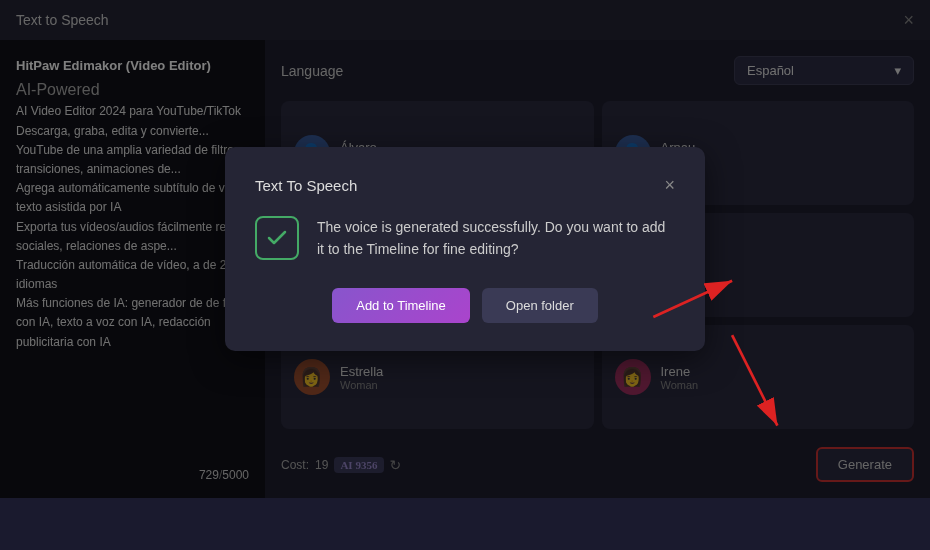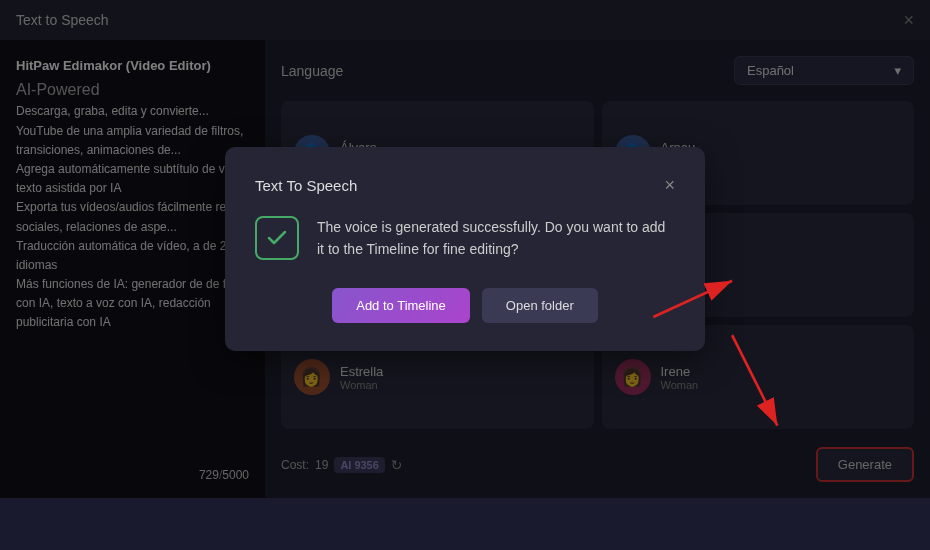--- a/index.html
+++ b/index.html
@@ -198,20 +198,21 @@
     .ai-badge {
       background: #3a3a5a;
       color: #9988cc;
       border-radius: 4px;
       padding: 2px 6px;
       font-size: 11px;
       font-weight: bold;
       display: flex;
       align-items: center;
       gap: 3px;
+      font-family: Liberation Serif, serif;
     }
     .refresh-icon { cursor: pointer; color: #888; font-size: 14px; }
 
     .generate-btn {
       background: #2a2a40;
       border: 2px solid #cc3333;
       border-radius: 6px;
       color: #ccc;
       padding: 8px 20px;
       font-size: 13px;
@@ -326,20 +327,21 @@
     <span class="title-bar-title">Text to Speech</span>
     <button class="title-bar-close">×</button>
   </div>
 
   <div class="content-area">
 
     <div class="left-panel">
       <div class="left-panel-text">
         <div class="brand">HitPaw Edimakor (Video Editor)</div>
         <div class="sub">AI-Powered</div>
+        <div>AI Video Editor 2024 para YouTube/TikTok</div>
         <div>Descarga, graba, edita y convierte...</div>
         <div>YouTube de una amplia variedad de filtros, transiciones, animaciones de...</div>
         <div>Agrega automáticamente subtítulo de voz a texto asistida por IA</div>
         <div>Exporta tus vídeos/audios fácilmente redes sociales, relaciones de aspe...</div>
         <div>Traducción automática de vídeo, a de 20 idiomas</div>
         <div>Más funciones de IA: generador de de fotos con IA, texto a voz con IA, redacción publicitaria con IA</div>
       </div>
       <div class="char-count">
         <span>729</span>/<span>5000</span>
       </div>

